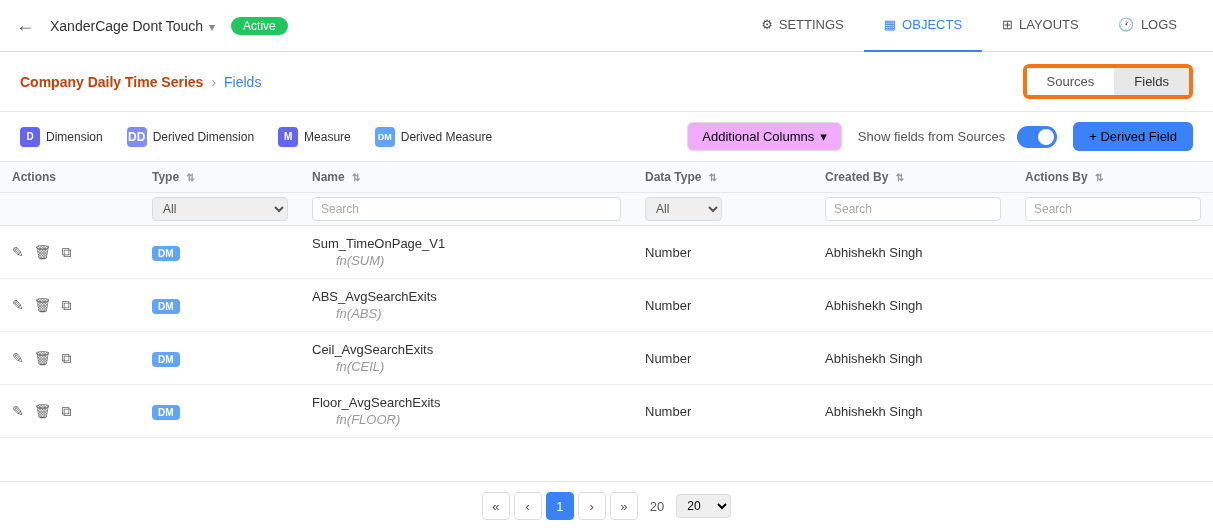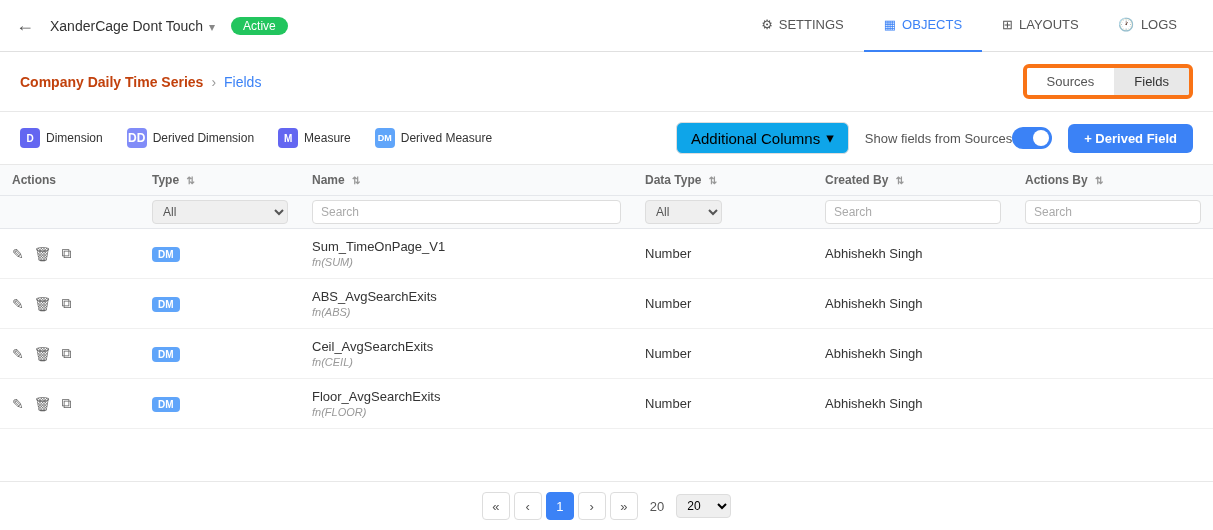--- a/index.html
+++ b/index.html
@@ -38,27 +38,27 @@
       padding: 10px 20px; border-bottom: 1px solid #e8e8e8;
     }
     .legend-items { display: flex; align-items: center; gap: 24px; }
     .legend-item { display: flex; align-items: center; gap: 6px; font-size: 12px; }
     .badge { display: inline-flex; align-items: center; justify-content: center; width: 20px; height: 20px; border-radius: 4px; font-size: 10px; font-weight: 700; color: #fff; }
     .badge-d { background: #6366f1; }
     .badge-dd { background: #818cf8; font-size: 12px; }
     .badge-m { background: #6366f1; }
     .badge-dm { background: #60a5fa; font-size: 9px; }
     .legend-controls { display: flex; align-items: center; gap: 16px; }
-    .additional-col-btn { display: flex; align-items: center; gap: 6px; border: 1px solid #ddd; border-radius: 6px; padding: 6px 14px; cursor: pointer; font-size: 15px; background: #0ea5e9; }
-    .show-sources { display: flex; align-items: center; gap: 0; font-size: 13px; color: #555; }
+    .additional-col-btn { display: flex; align-items: center; gap: 6px; border: 1px solid #ddd; border-radius: 6px; padding: 6px 14px; cursor: pointer; font-size: 13px; background: #f0abfc; }
+    .show-sources { display: flex; align-items: center; gap: 12px; font-size: 13px; color: #555; }
     .toggle-switch { position: relative; width: 40px; height: 22px; }
     .toggle-switch input { opacity: 0; width: 0; height: 0; }
     .toggle-slider { position: absolute; inset: 0; background: #3b82f6; border-radius: 22px; cursor: pointer; }
     .toggle-slider::before { content: ''; position: absolute; width: 16px; height: 16px; background: #fff; border-radius: 50%; top: 3px; right: 3px; }
-    .derived-field-btn { background: #3b82f6; color: #ffffff; border: none; border-radius: 6px; padding: 7px 16px; font-size: 13px; cursor: pointer; font-weight: 700; }
+    .derived-field-btn { background: #3b82f6; color: #000000; border: none; border-radius: 6px; padding: 7px 16px; font-size: 13px; cursor: pointer; font-weight: 400; }
 
     
     .table-container { flex: 1; overflow: auto; }
     table { width: 100%; border-collapse: collapse; }
     thead tr { background: #f9fafb; border-bottom: 1px solid #e5e7eb; }
     th { padding: 8px 12px; text-align: left; font-size: 12px; font-weight: 600; color: #666; white-space: nowrap; }
     .th-actions { width: 140px; }
     .th-type { width: 120px; }
     .th-name { min-width: 200px; }
     .th-datatype { width: 180px; }
@@ -73,21 +73,21 @@
 
     tbody tr { border-bottom: 1px solid #f0f0f0; }
     td { padding: 10px 12px; vertical-align: middle; }
 
     .action-icons { display: flex; align-items: center; gap: 10px; }
     .action-icon { cursor: pointer; color: #666; font-size: 14px; }
 
     .dm-badge { background: #60a5fa; color: #fff; border-radius: 4px; padding: 2px 6px; font-size: 10px; font-weight: 700; }
 
     .field-name { font-weight: 500; font-size: 13px; color: #333; }
-    .field-formula { font-size: 11px; color: #999; margin-top: 2px; font-style: italic; }
+    .field-formula { font-size: 13px; color: #999; margin-top: 2px; font-style: italic; margin-left: 24px; }
 
     
     .pagination-bar {
       display: flex; align-items: center; justify-content: center;
       padding: 10px; border-top: 1px solid #e8e8e8; gap: 4px; background: #fff;
     }
     .page-btn { width: 28px; height: 28px; display: flex; align-items: center; justify-content: center; border: 1px solid #ddd; border-radius: 4px; cursor: pointer; font-size: 13px; background: #fff; color: #555; }
     .page-btn.active { background: #3b82f6; color: #fff; border-color: #3b82f6; }
     .page-size-select { border: 1px solid #ddd; border-radius: 4px; padding: 3px 6px; font-size: 12px; margin-left: 8px; cursor: pointer; }
 

